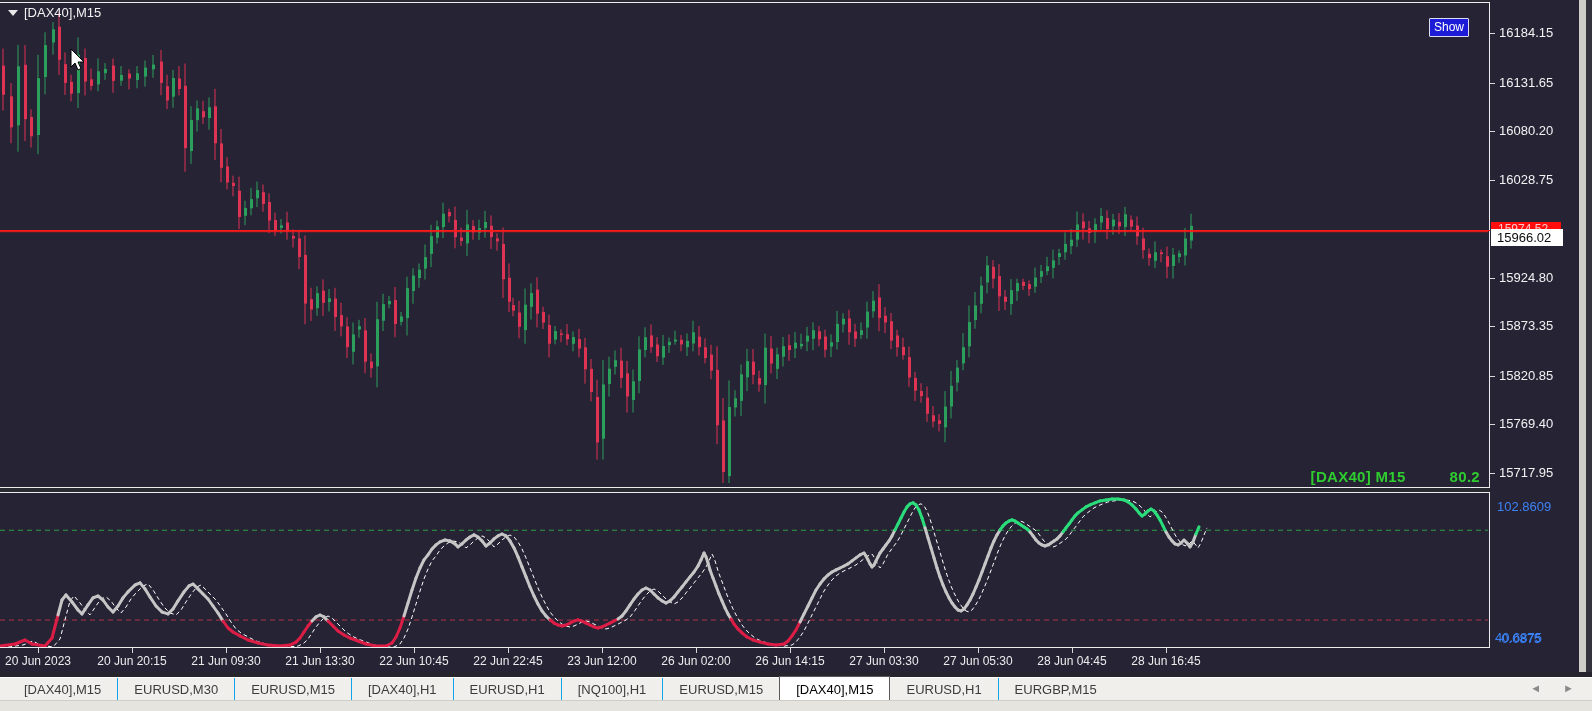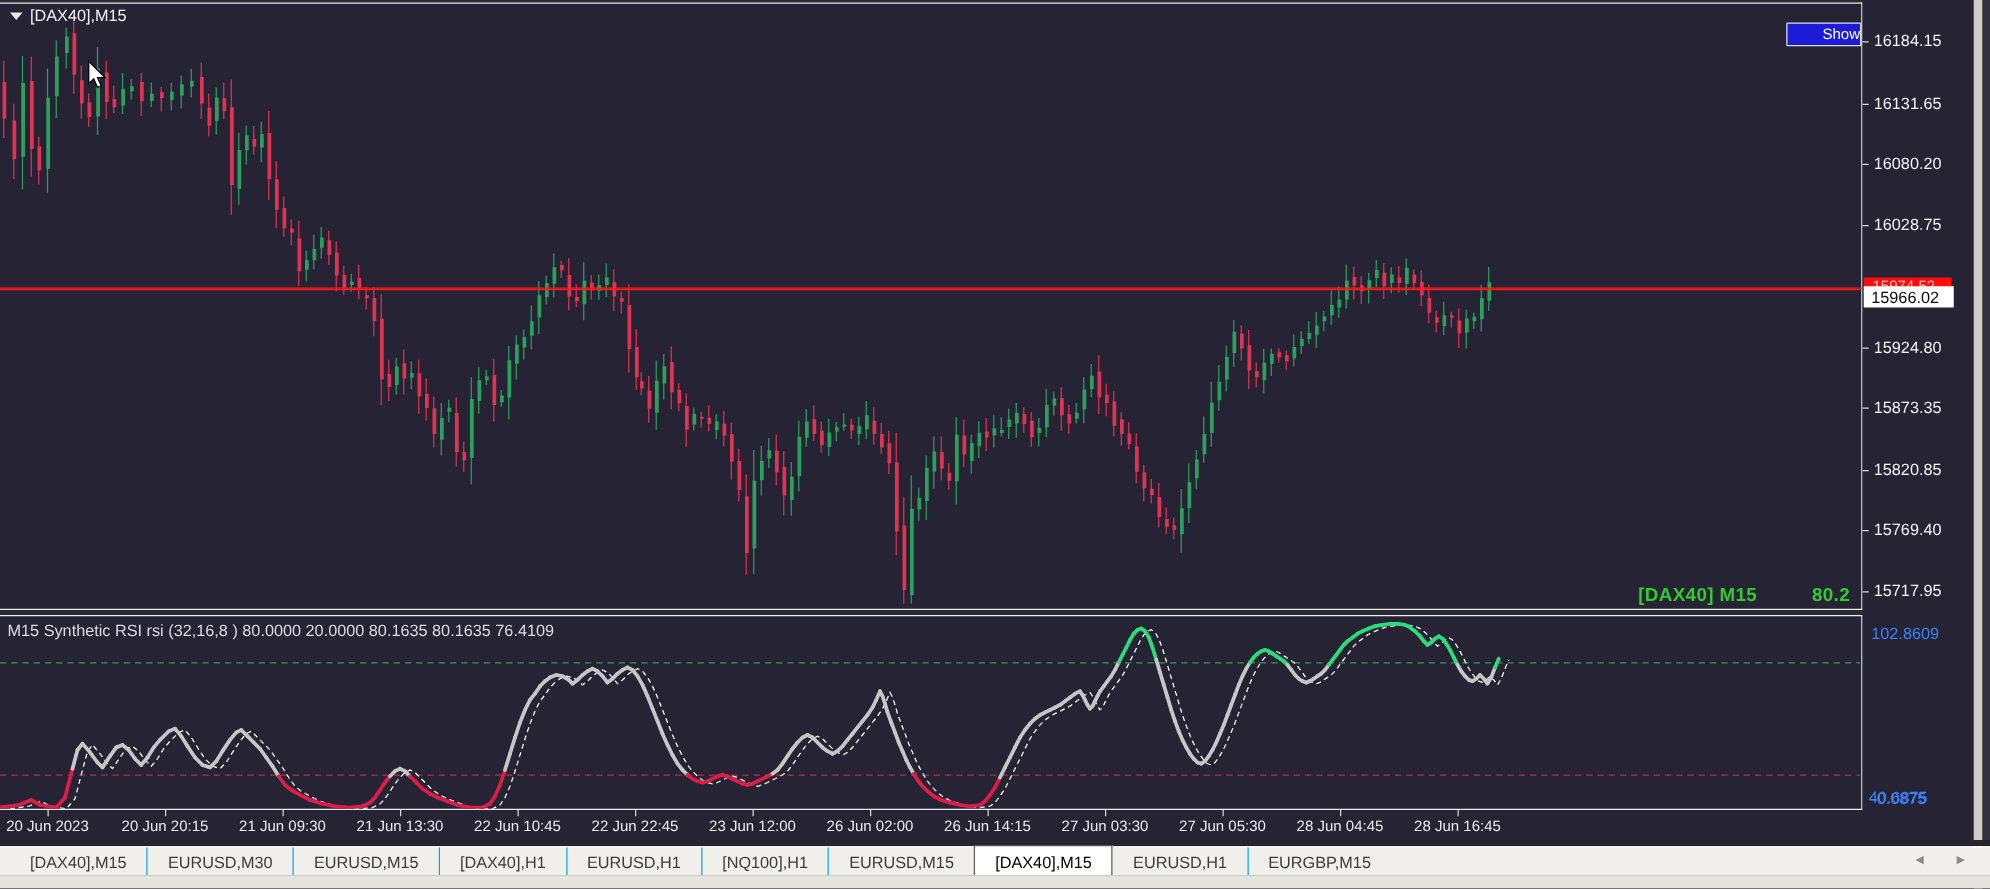--- a/index.html
+++ b/index.html
@@ -11,22 +11,22 @@
   #main-window{left:0;top:2px;width:1490px;height:486px;background:#262335;border:1px solid #ededed;border-left:none;}
   #rsi-window{left:0;top:492px;width:1490px;height:156px;background:#262335;border:1px solid #ededed;border-left:none;}
   #axis-panel{left:1490px;top:0;width:89px;height:672px;background:#262335;}
   #right-strip{left:1579px;top:0;width:7px;height:711px;background:#cfcdc8;}
   #right-edge{left:1586px;top:0;width:6px;height:711px;background:#33323c;}
   #time-strip{left:0;top:648px;width:1579px;height:24px;background:#262335;}
   .price-label{color:#f2f2f2;font-size:13px;white-space:nowrap;}
   .price-tick{width:5px;height:1px;background:#d8d8d8;}
   #symbol-label{left:8px;top:5px;color:#f2f2f2;font-size:13px;display:flex;align-items:center;gap:6px;}
   #symbol-label .tri{width:0;height:0;border-left:5px solid transparent;border-right:5px solid transparent;border-top:6px solid #e8e8e8;}
-  #show-btn{left:1429px;top:18px;width:60px;height:19px;background:#1c1cd8;border:1px solid #dcdcf5;color:#ffffff;
-            font-size:12px;line-height:17px;text-align:right;border-radius:1px;cursor:pointer;}
+  #show-btn{left:1429px;top:18px;width:40px;height:19px;background:#1c1cd8;border:1px solid #dcdcf5;color:#ffffff;
+            font-size:12px;line-height:17px;text-align:center;border-radius:1px;cursor:pointer;}
   #price-line{left:0;top:230px;width:1490px;height:1px;background:#ff1a1a;}
   #line-tag{left:1491px;top:222px;width:70px;height:15px;background:#ff0d0d;color:#ffc9c9;font-size:12px;line-height:15px;padding-left:7px;}
   #bid-tag{left:1491px;top:229px;width:72px;height:17px;background:#ffffff;color:#0b0b0b;font-size:13px;line-height:17px;padding-left:6px;}
   #corner-badge{right:112px;top:468px;color:#2fcc2f;font-weight:bold;font-size:15px;display:flex;gap:44px;letter-spacing:.3px;}
   #rsi-label{left:6px;top:497px;color:#dcdcdc;font-size:13px;white-space:nowrap;}
   .rsi-axis-label{color:#3b82f6;font-size:13px;white-space:nowrap;}
   .time-label{color:#ececec;font-size:12px;top:6px;transform:translateX(-50%);white-space:nowrap;}
   .time-tick{top:0;width:1px;height:5px;background:#d8d8d8;}
   
   #tabbar-shadow{left:0;top:672px;width:1592px;height:5px;background:#26252e;}
@@ -744,21 +744,20 @@
         <line x1="1175" y1="50.9" x2="1178" y2="51.9" stroke="#c6c6c6" stroke-width="3" stroke-linecap="round"></line>
         <line x1="1178" y1="51.9" x2="1181" y2="50.0" stroke="#c6c6c6" stroke-width="3" stroke-linecap="round"></line>
         <line x1="1181" y1="50.0" x2="1184" y2="47.0" stroke="#c6c6c6" stroke-width="3" stroke-linecap="round"></line>
         <line x1="1184" y1="47.0" x2="1187" y2="50.0" stroke="#c6c6c6" stroke-width="3" stroke-linecap="round"></line>
         <line x1="1187" y1="50.0" x2="1190" y2="53.9" stroke="#c6c6c6" stroke-width="3" stroke-linecap="round"></line>
         <line x1="1190" y1="53.9" x2="1193" y2="48.9" stroke="#c6c6c6" stroke-width="3" stroke-linecap="round"></line>
         <line x1="1193" y1="48.9" x2="1196" y2="41.0" stroke="#c6c6c6" stroke-width="3" stroke-linecap="round"></line>
         <line x1="1196" y1="41.0" x2="1199" y2="33.9" stroke="#2bdd7a" stroke-width="3" stroke-linecap="round"></line>
       </svg>
   </div>
-  <div id="rsi-label" class="abs">M15 Synthetic RSI rsi (32,16,8 ) 80.0000 20.0000 80.1635 80.1635 76.4109</div>
 
   <div id="axis-panel" class="abs"></div>
   <div id="line-tag" class="abs">15974.52</div>
   <div id="bid-tag" class="abs">15966.02</div>
 
   <div id="time-strip" class="abs">
       <div class="abs time-tick" style="left: 38px;"></div>
       <div class="abs time-label" style="left: 38px;">20 Jun 2023</div>
       <div class="abs time-tick" style="left: 132px;"></div>
       <div class="abs time-label" style="left: 132px;">20 Jun 20:15</div>

